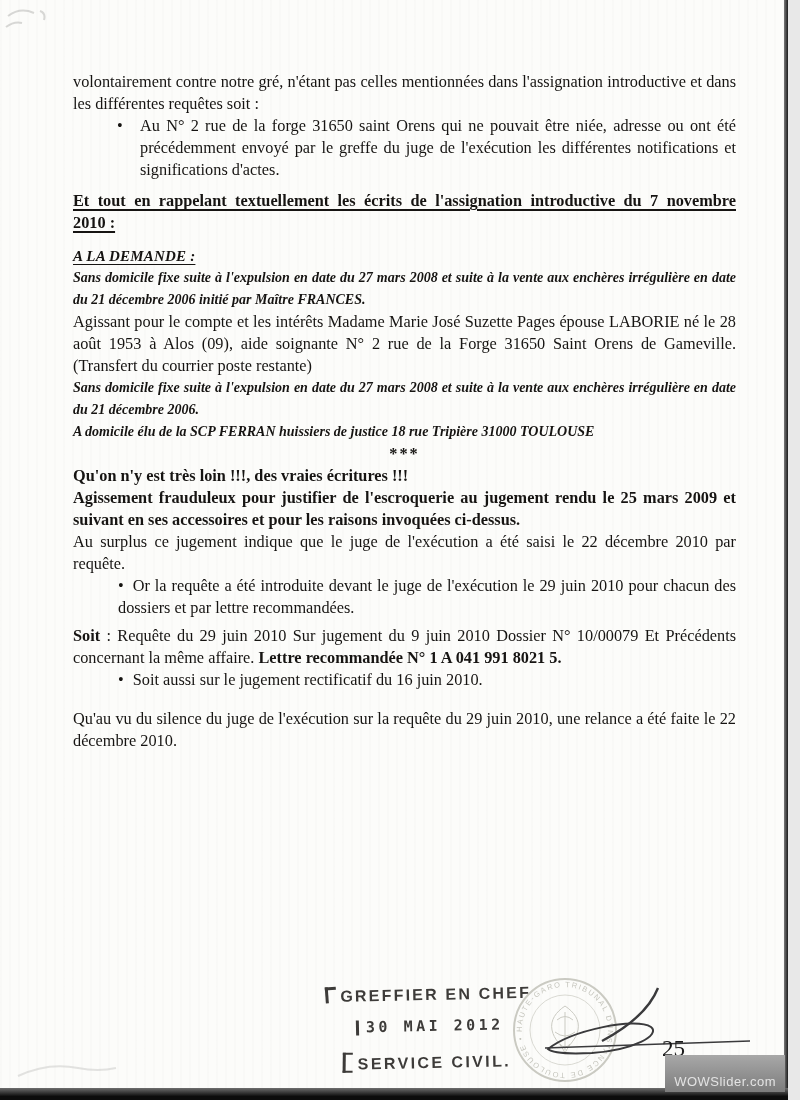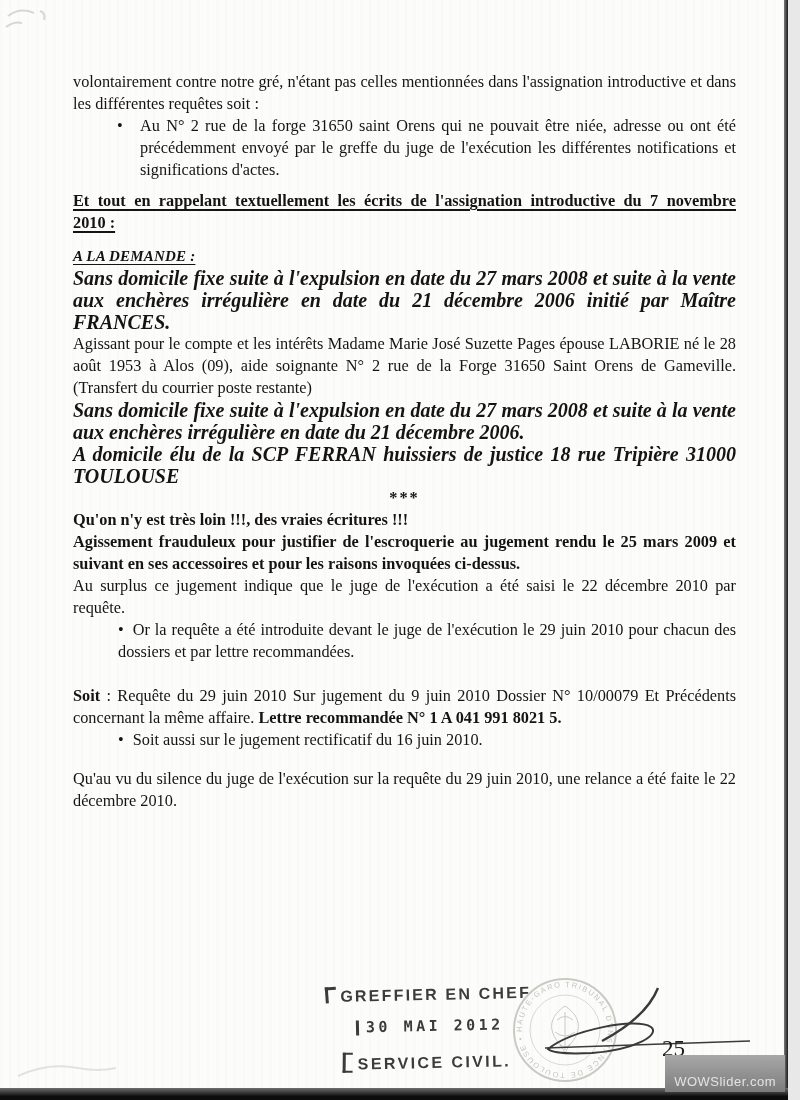--- a/index.html
+++ b/index.html
@@ -16,24 +16,24 @@
     background:linear-gradient(#6e6e6e,#0c0c0c 70%);}
   .wm{position:absolute;right:3px;bottom:8px;padding:19px 9px 3px 9px;
     background:linear-gradient(#a8a8a8,#7c7c7c);
     color:#e3e3e3;font:13px "Liberation Sans", sans-serif;letter-spacing:.5px;}
   
   .text{position:absolute;left:73px;top:71px;width:663px;
     font-size:16.3px;line-height:22px;color:#161412;text-align:justify;}
   .text p{margin:0;}
   .m0{margin-bottom:0;} .m6{margin-bottom:6px;} .m9{margin-bottom:9px;}
   .m10{margin-bottom:10px;} .m11{margin-bottom:11px;} .m12{margin-bottom:12px;}
-  .m13{margin-bottom:22px;} .m14{margin-bottom:14px;} .m17{margin-bottom:17px;}
+  .m13{margin-bottom:6px;} .m14{margin-bottom:14px;} .m17{margin-bottom:17px;}
   .m20{margin-bottom:20px;} .m26{margin-bottom:26px;}
   .bold{font-weight:bold;}
-  .bi{font-weight:bold;font-style:italic;font-size:20px;}
+  .bi{font-weight:bold;font-style:italic;font-size:14px;}
   .u{text-underline-offset:3px;text-decoration-thickness:1.5px;}
   .h1line{font-weight:bold;text-decoration:underline;text-underline-offset:3px;text-decoration-thickness:1.6px;}
   .just{text-align-last:justify;}
   .demande{font-weight:bold;text-decoration:underline;text-underline-offset:3px;font-size:15px;letter-spacing:.2px;font-style:italic;}
   .indent{margin-left:42px;}
   .sep{text-align:center;font-weight:bold;letter-spacing:2px;}
   .bullet-hang{position:relative;padding-left:67px;}
   .bullet-hang .dot{position:absolute;left:44px;top:0;}
   .bullet-inline{margin-left:45px;}
   .bullet-inline .dotin{margin-right:9px;}

